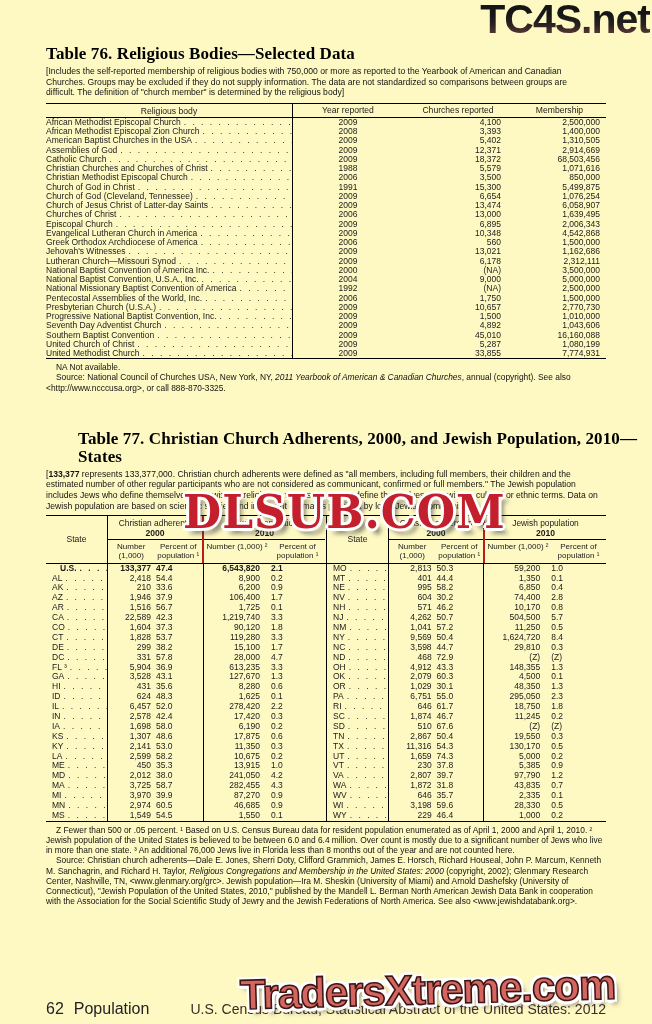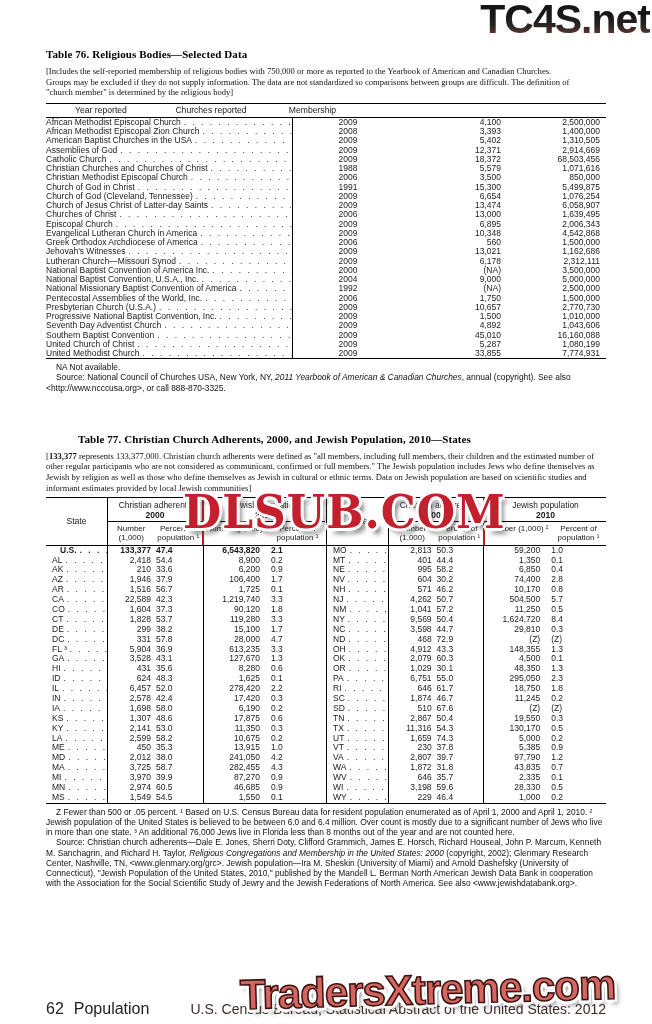--- a/index.html
+++ b/index.html
@@ -1,29 +1,29 @@
 <!DOCTYPE html>
 <html><head>
 <meta charset="utf-8">
 <style>
   * { margin:0; padding:0; box-sizing:border-box; }
   html,body { background:#e8e8e8; }
   .page {
     position:relative; width:652px; height:1024px; margin:0 auto;
-    background:#ffffff; color:#1a1a1a; overflow:hidden;
+    background:#fef9c3; color:#1a1a1a; overflow:hidden;
     font-family:"Liberation Sans", sans-serif;
   }
   .content { padding:45px 46px 0 46px; }
 
   
   .tbl-title {
     font-family:"Liberation Serif", serif; font-weight:bold;
-    font-size:11px; line-height:18px; letter-spacing:.1px; color:#000;
+    font-size:17px; line-height:18px; letter-spacing:.1px; color:#000;
   }
-  .tbl-note { font-size:8.6px; line-height:10.6px; color:#111; margin-top:3px;font-family:Liberation Serif, serif; }
+  .tbl-note { font-size:8.6px; line-height:10.6px; color:#111; margin-top:3px; }
   .note-bold { font-weight:bold; }
 
   
   .t76 { margin-top:5px; width:560px; }
   .t76-header { display:flex; border-top:1.4px solid #000; border-bottom:1px solid #000;
                 height:15px; align-items:center; font-size:8.6px; }
   .t76-header .h { text-align:center; }
   .t76-body { border-bottom:1px solid #000; }
   .t76-row { display:flex; height:9.25px; align-items:flex-start; font-size:8.5px; line-height:9.25px; white-space:nowrap; }
   .w-name { width:247px; }
@@ -118,20 +118,21 @@
   <div class="wm wm-dlsub">DLSUB.COM</div>
   <div class="wm wm-traders">TradersXtreme.com</div>
 
   <div class="content">
 
     <div class="tbl-title">Table 76. Religious Bodies—Selected Data</div>
     <div class="tbl-note" style="width:530px">[Includes the self-reported membership of religious bodies with 750,000 or more as reported to the Yearbook of American and Canadian Churches. Groups may be excluded if they do not supply information. The data are not standardized so comparisons between groups are difficult. The definition of "church member" is determined by the religious body]</div>
 
     <div class="t76">
       <div class="t76-header">
+        <div class="h w-name">Religious body</div>
         <div class="h w-year">Year reported</div>
         <div class="h w-church">Churches reported</div>
         <div class="h w-mem">Membership</div>
       </div>
       <div class="t76-body">
           <div class="t76-row">
             <div class="w-name cell-name">
               <span>African Methodist Episcopal Church</span>
               <span class="leader">. . . . . . . . . . . . . . . . . . . . . . . . . . . . . . . . . . . . . . . . . . . . . . . . . . . . . . . . . . . . </span>
             </div>

